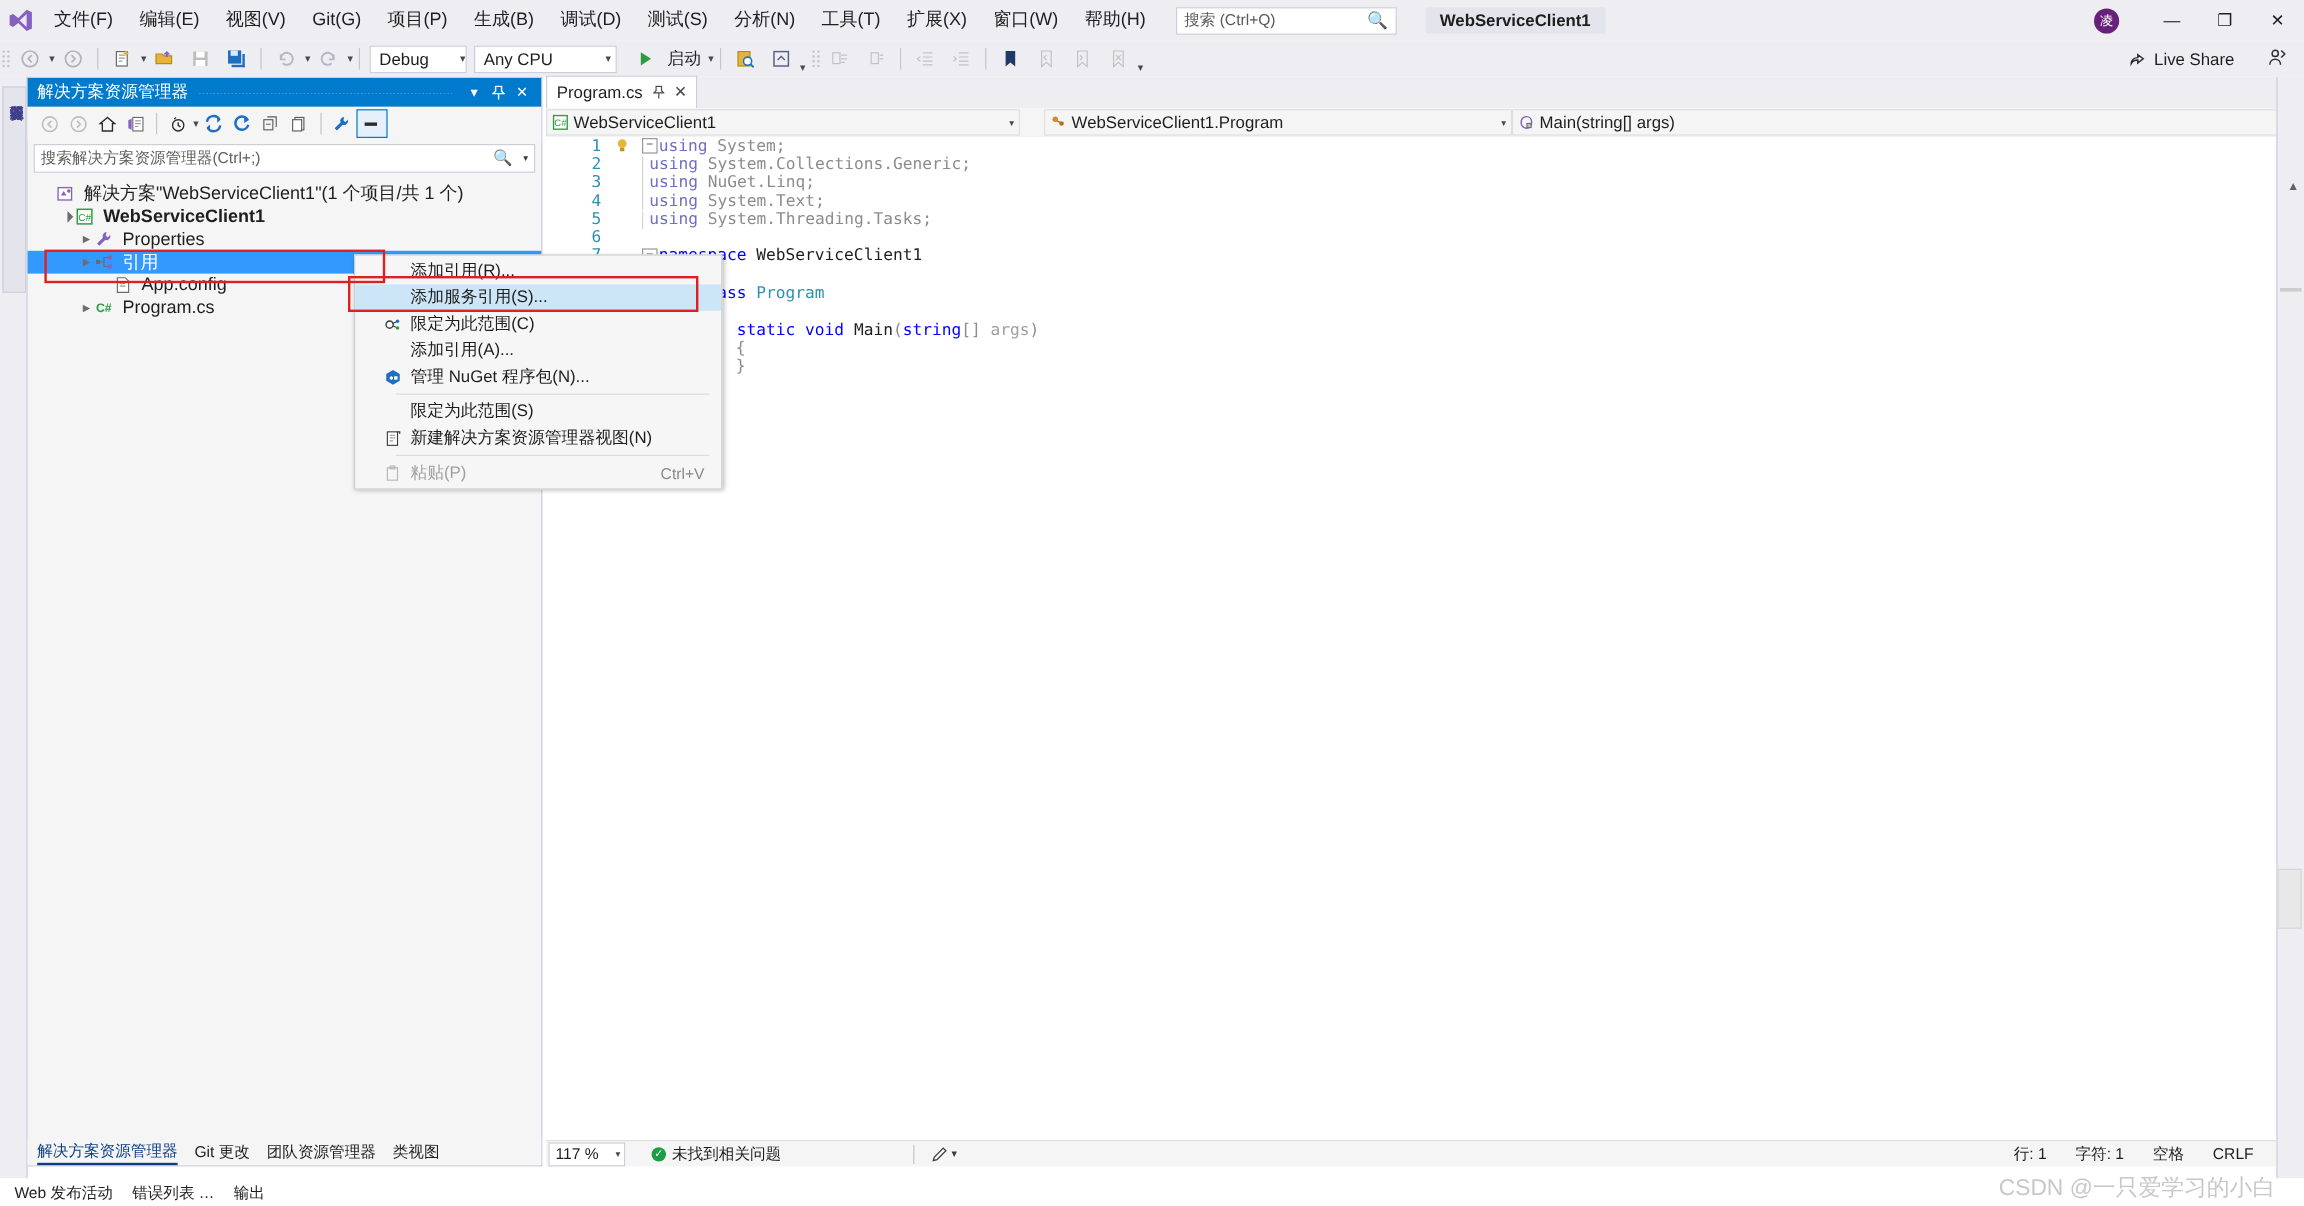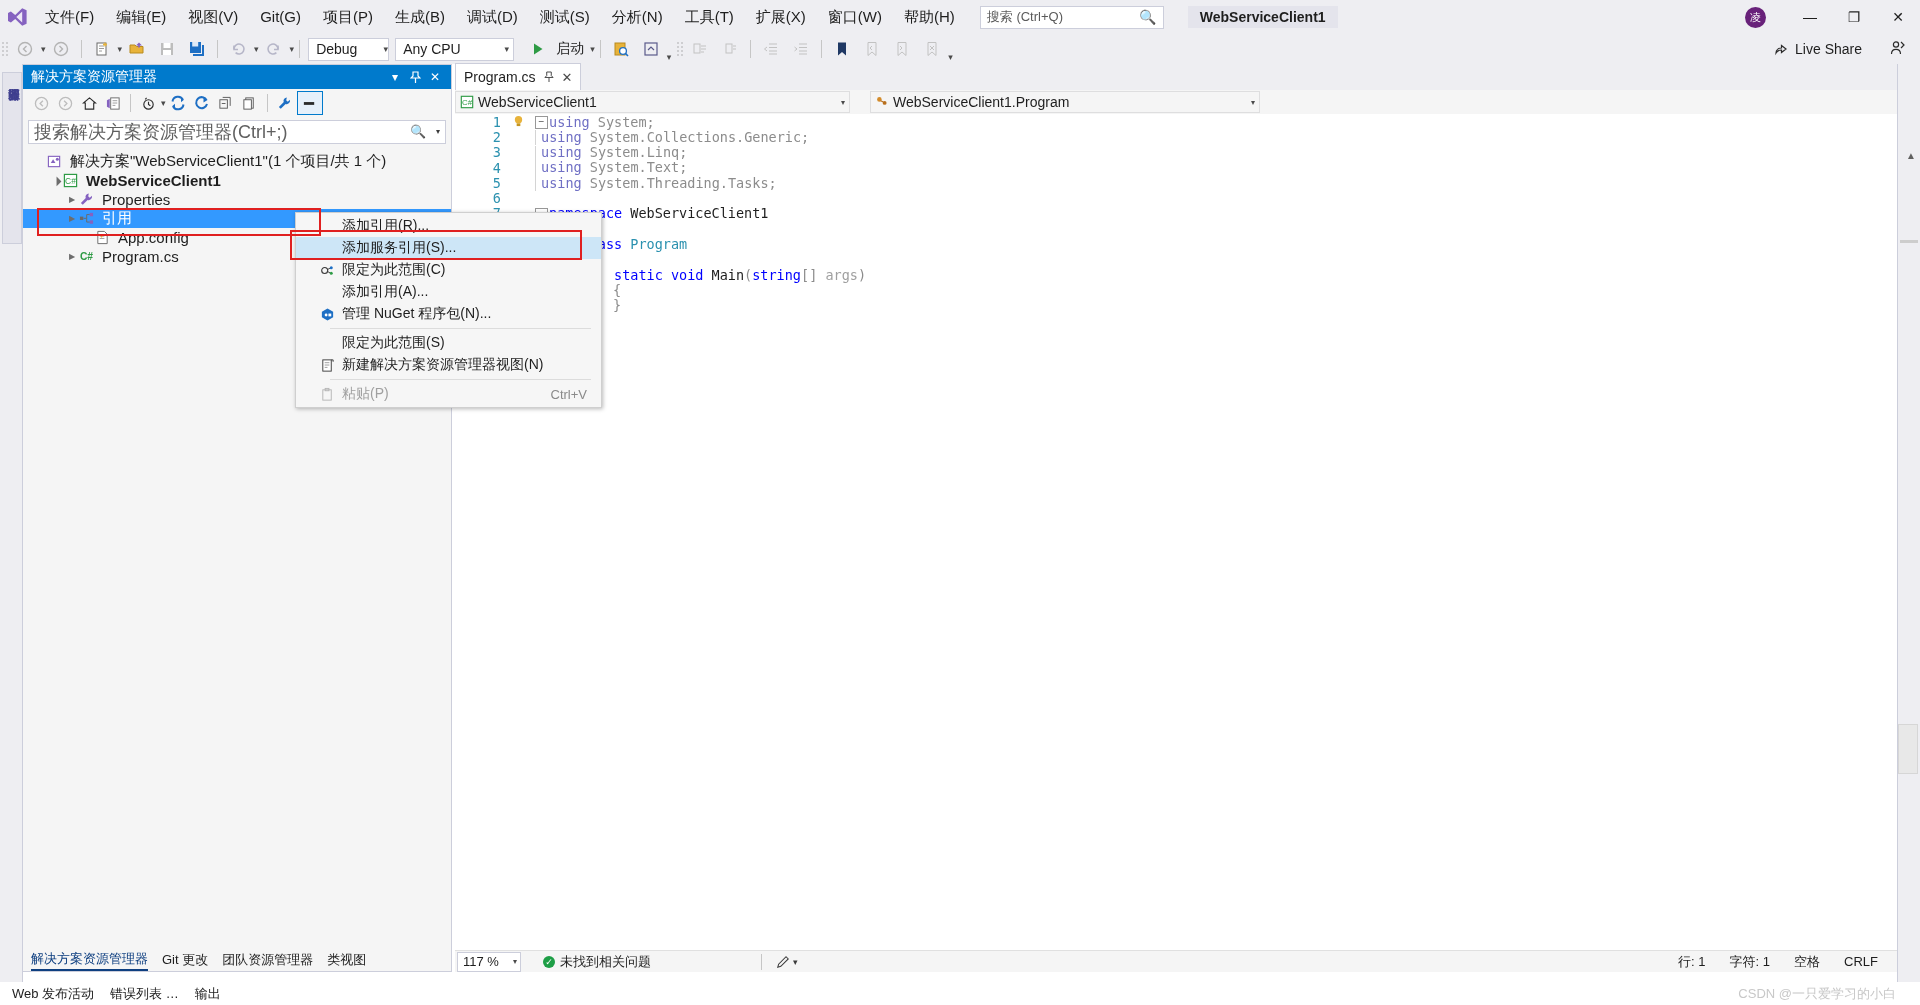--- a/index.html
+++ b/index.html
@@ -93,21 +93,21 @@
   #solexp-tools{
     height:28px;display:flex;align-items:center;padding-left:6px;background:#f5f5f5;
     border-bottom:1px solid transparent;
   }
   .sbtn{width:24px;height:22px;display:flex;align-items:center;justify-content:center;}
   .sbtn.sel{border:1px solid #007acc;background:#e6f0fa;}
   #solexp-search{
     margin:2px 5px 0 5px;height:22px;background:#ffffff;border:1px solid #cccedb;
     display:flex;align-items:center;position:relative;
   }
-  #solexp-search .ph{font-size:18px;color:#606060;padding-left:5px;}
+  #solexp-search .ph{font-size:13px;color:#606060;padding-left:5px;}
   #solexp-search .mag{position:absolute;right:18px;top:3px;font-size:13px;color:#3b3b3b;}
   #solexp-search .dd{position:absolute;right:5px;top:6px;font-size:8px;color:#3b3b3b;}
   #tree{padding-top:8px;font-size:15px;}
   .trow{height:19px;display:flex;align-items:center;white-space:nowrap;position:relative;}
   .trow.selected{background:#3399ff;color:#ffffff;}
   .tw{display:inline-block;width:14px;text-align:center;font-size:8px;color:#6d6d6d;flex:none;}
   .ticon{display:inline-block;width:20px;text-align:center;flex:none;}
   .tlabel{padding-left:3px;}
   .bold{font-weight:bold;}
 
@@ -186,21 +186,21 @@
   #rscroll-up{position:absolute;right:4px;top:86px;font-size:10px;color:#606060;}
   #rtick{position:absolute;right:2px;top:176px;width:18px;height:3px;background:#cdcdcd;}
   #rtick2{position:absolute;right:2px;top:660px;width:18px;height:48px;background:#e8e8e8;border:1px solid #d6d6d6;}
 
   
   #bottombar{
     position:absolute;left:0;bottom:0;width:1920px;height:23px;background:#ffffff;
     display:flex;align-items:center;gap:16px;padding-left:12px;font-size:13px;box-sizing:border-box;
   }
   #watermark{
-    position:absolute;right:24px;bottom:2px;font-size:13px;color:#c8c8c8;
+    position:absolute;right:24px;bottom:2px;font-size:19px;color:#c8c8c8;
     font-family:"Liberation Sans",sans-serif;white-space:nowrap;
   }
 
   
   #ctxmenu{
     position:absolute;left:295px;top:212px;width:305px;background:#f6f6f6;
     border:1px solid #cfcfcf;box-shadow:1px 1px 4px rgba(0,0,0,.28);
     padding:2px 0;z-index:50;font-size:14px;
   }
   .mi{height:22px;display:flex;align-items:center;padding-left:18px;position:relative;color:#1e1e1e;}
@@ -650,29 +650,38 @@
       <span>
         <svg width="14" height="14" viewBox="0 0 16 16">
             <circle cx="5" cy="5" r="2.6" fill="#d38b2a"></circle>
             <circle cx="11" cy="9" r="2.2" fill="#b86f1c"></circle>
             <path d="M6.5 6.5 9.5 8" stroke="#b86f1c" stroke-width="1.2"></path>
           </svg>
       </span>
       <span class="nv">WebServiceClient1.Program</span>
       <span class="narr">▾</span>
     </div>
+    <div class="navbox" id="nav-method">
+      <span>
+        <svg width="14" height="14" viewBox="0 0 16 16">
+            <path d="M8 2.5c3 0 5 2.4 5 5.5s-2 5.5-5 5.5-5-2.4-5-5.5 2-5.5 5-5.5z" fill="none" stroke="#8562c0" stroke-width="1.4"></path>
+            <rect x="8.5" y="9" width="4" height="4" fill="#bdbdbd" stroke="#6a6a6a"></rect>
+          </svg>
+      </span>
+      <span class="nv">Main(string[] args)</span>
+    </div>
   </div>
 
   <div id="code">
       <div class="cline"><span class="lnum">1</span><span class="gutter"><svg width="11" height="13" viewBox="0 0 12 14">
             <circle cx="6" cy="5" r="4" fill="#e8b33a"></circle>
             <rect x="4" y="9" width="4" height="3" fill="#c59520"></rect>
           </svg></span><span class="ctext"><span class="collapse">−</span><span class="kw">using</span><span class="pln"> System;</span></span></div>
       <div class="cline"><span class="lnum">2</span><span class="gutter"></span><span class="ctext"><span class="vbar"></span><span class="kw">using</span><span class="pln"> System.Collections.Generic;</span></span></div>
-      <div class="cline"><span class="lnum">3</span><span class="gutter"></span><span class="ctext"><span class="vbar"></span><span class="kw">using</span><span class="pln"> System.Linq;</span></span></div>
+      <div class="cline"><span class="lnum">3</span><span class="gutter"></span><span class="ctext"><span class="vbar"></span><span class="kw">using</span><span class="pln"> NuGet.Linq;</span></span></div>
       <div class="cline"><span class="lnum">4</span><span class="gutter"></span><span class="ctext"><span class="vbar"></span><span class="kw">using</span><span class="pln"> System.Text;</span></span></div>
       <div class="cline"><span class="lnum">5</span><span class="gutter"></span><span class="ctext"><span class="vbar"></span><span class="kw">using</span><span class="pln"> System.Threading.Tasks;</span></span></div>
       <div class="cline"><span class="lnum">6</span><span class="gutter"></span><span class="ctext"><span style="display:inline-block;width:13px;"></span></span></div>
       <div class="cline"><span class="lnum">7</span><span class="gutter"></span><span class="ctext"><span class="collapse">−</span><span class="kwb">namespace</span><span class="id"> WebServiceClient1</span></span></div>
       <div class="cline"><span class="lnum">8</span><span class="gutter"></span><span class="ctext"><span style="display:inline-block;width:13px;"></span><span class="pu">{</span></span></div>
       <div class="cline"><span class="lnum">9</span><span class="gutter"></span><span class="ctext"><span class="collapse">−</span><span class="kwb">    class </span><span class="typ">Program</span></span></div>
       <div class="cline"><span class="lnum">10</span><span class="gutter"></span><span class="ctext"><span style="display:inline-block;width:13px;"></span><span class="pu">    {</span></span></div>
       <div class="cline"><span class="lnum">11</span><span class="gutter"></span><span class="ctext"><span class="collapse">−</span><span class="kwb">        static void </span><span class="id">Main</span><span class="pu">(</span><span class="kwb">string</span><span class="pu">[] </span><span class="gray">args</span><span class="pu">)</span></span></div>
       <div class="cline"><span class="lnum">12</span><span class="gutter"></span><span class="ctext"><span style="display:inline-block;width:13px;"></span><span class="pu">        {</span></span></div>
       <div class="cline"><span class="lnum">13</span><span class="gutter"></span><span class="ctext"><span style="display:inline-block;width:13px;"></span><span class="pu">        }</span></span></div>

